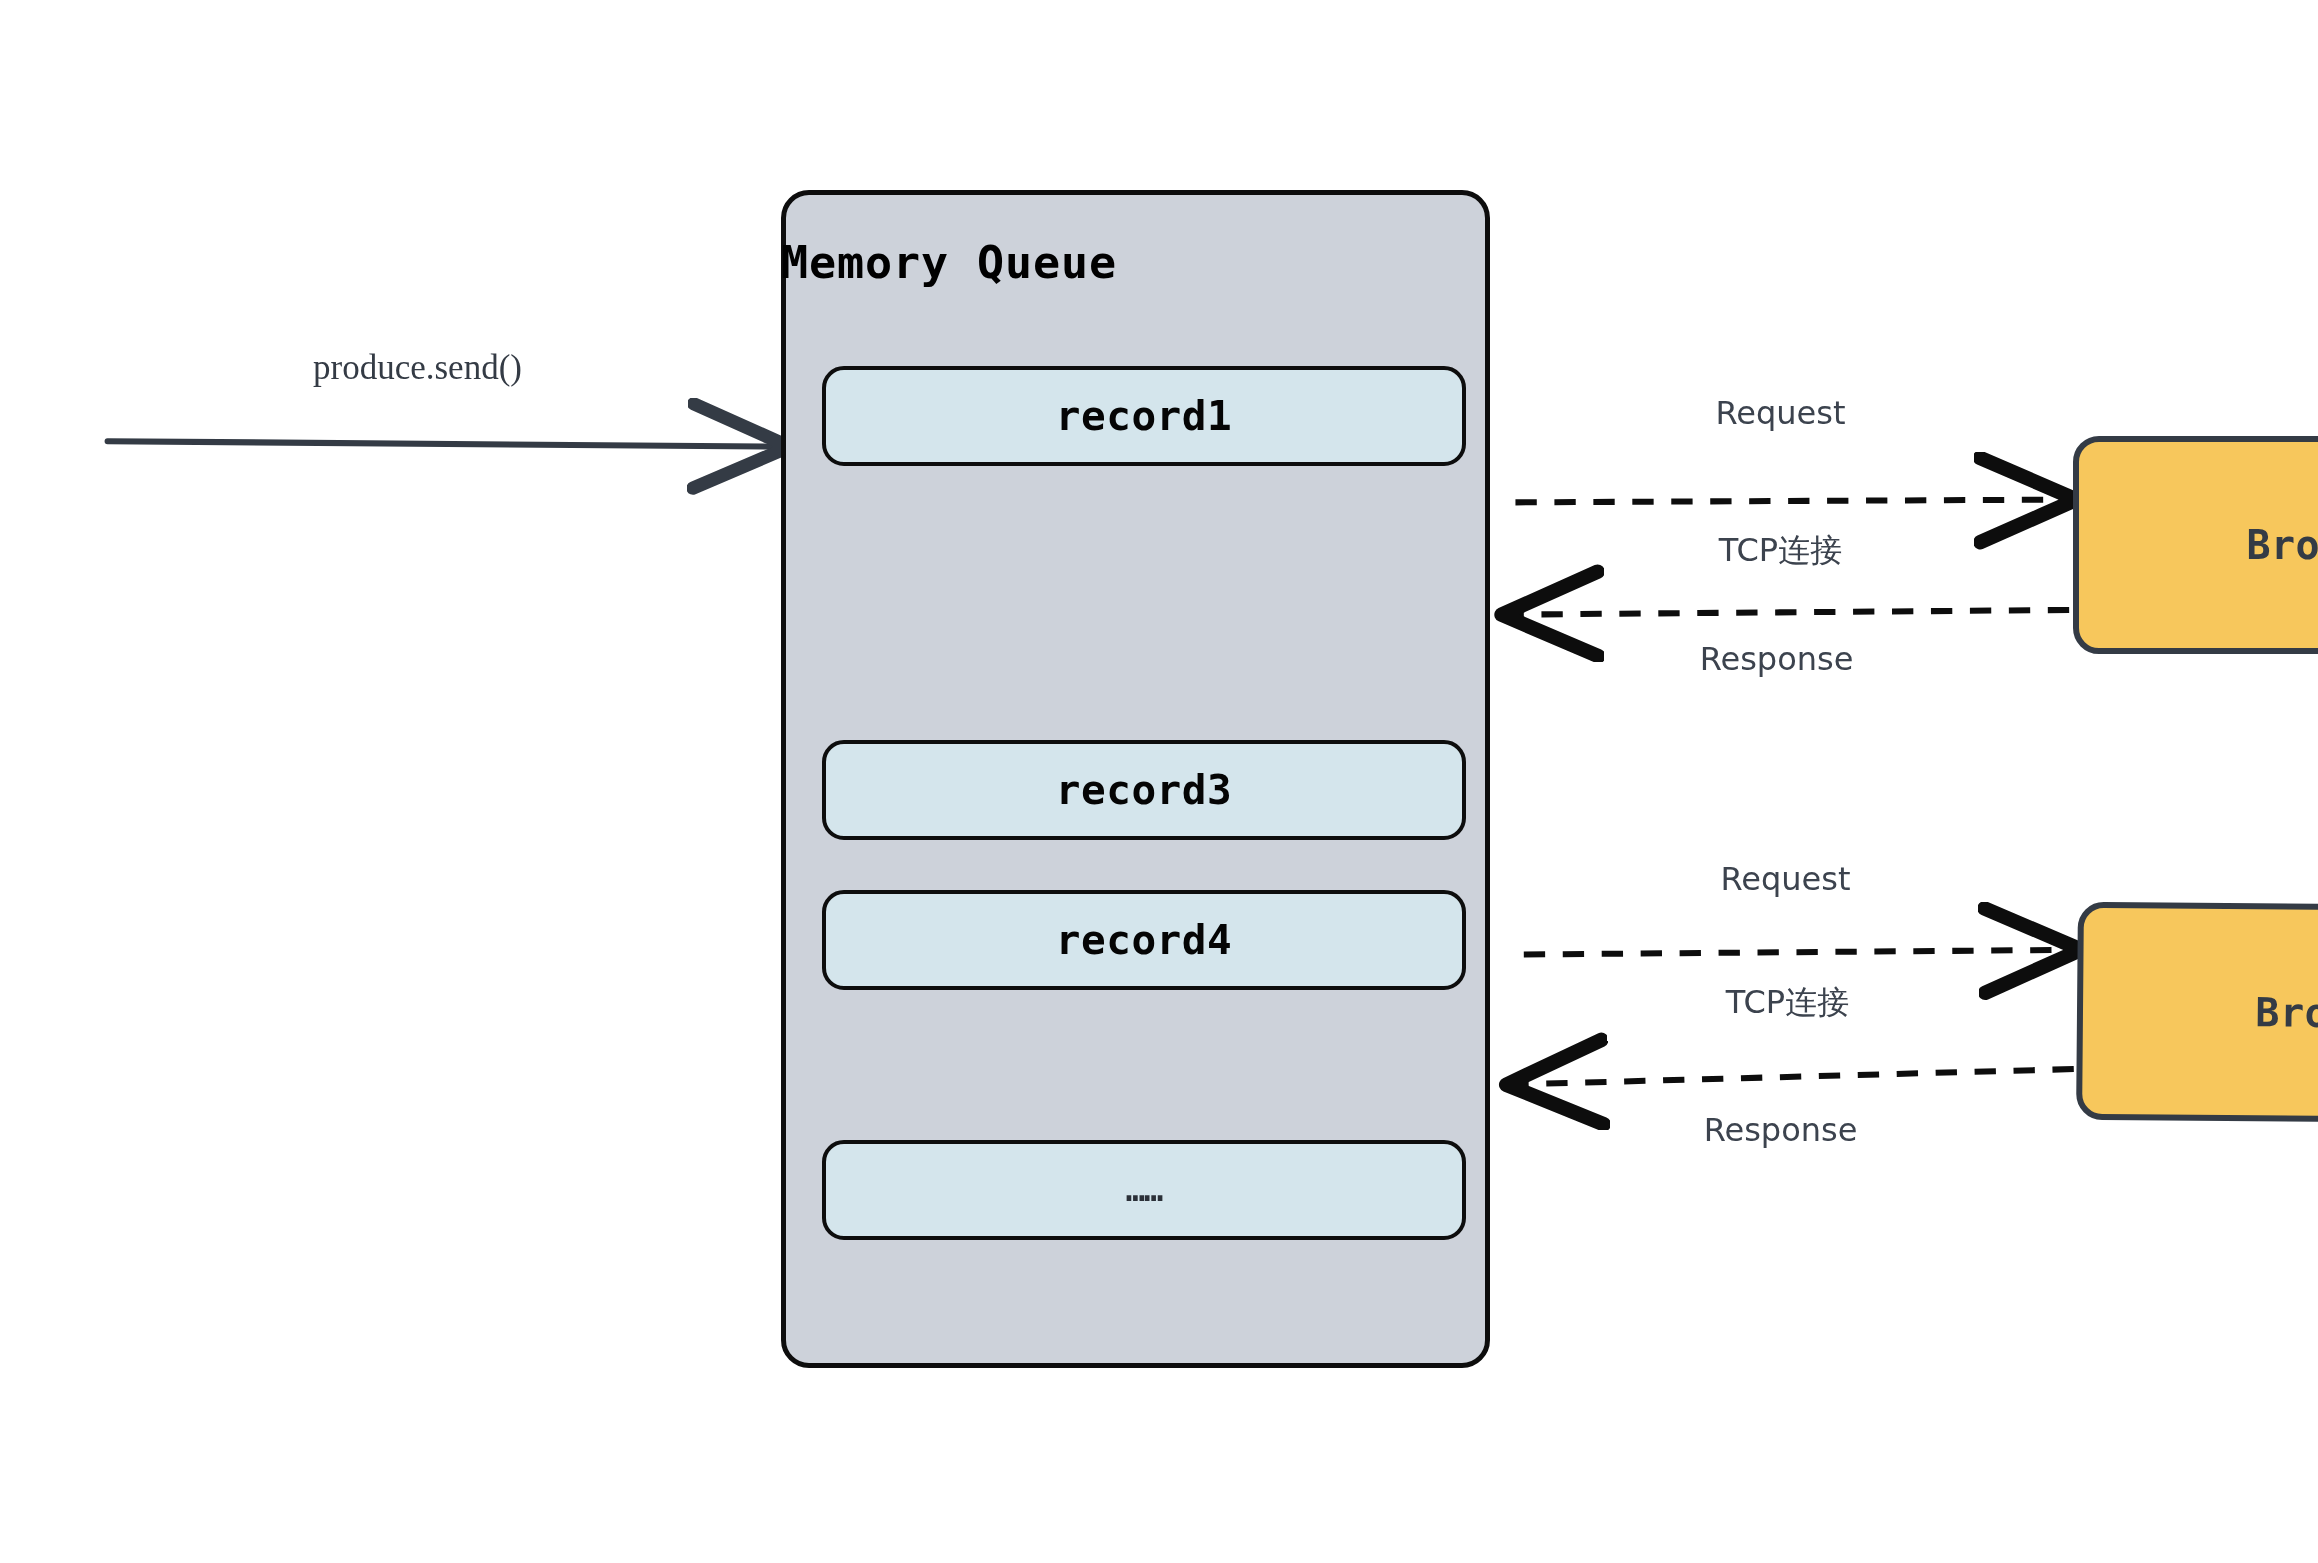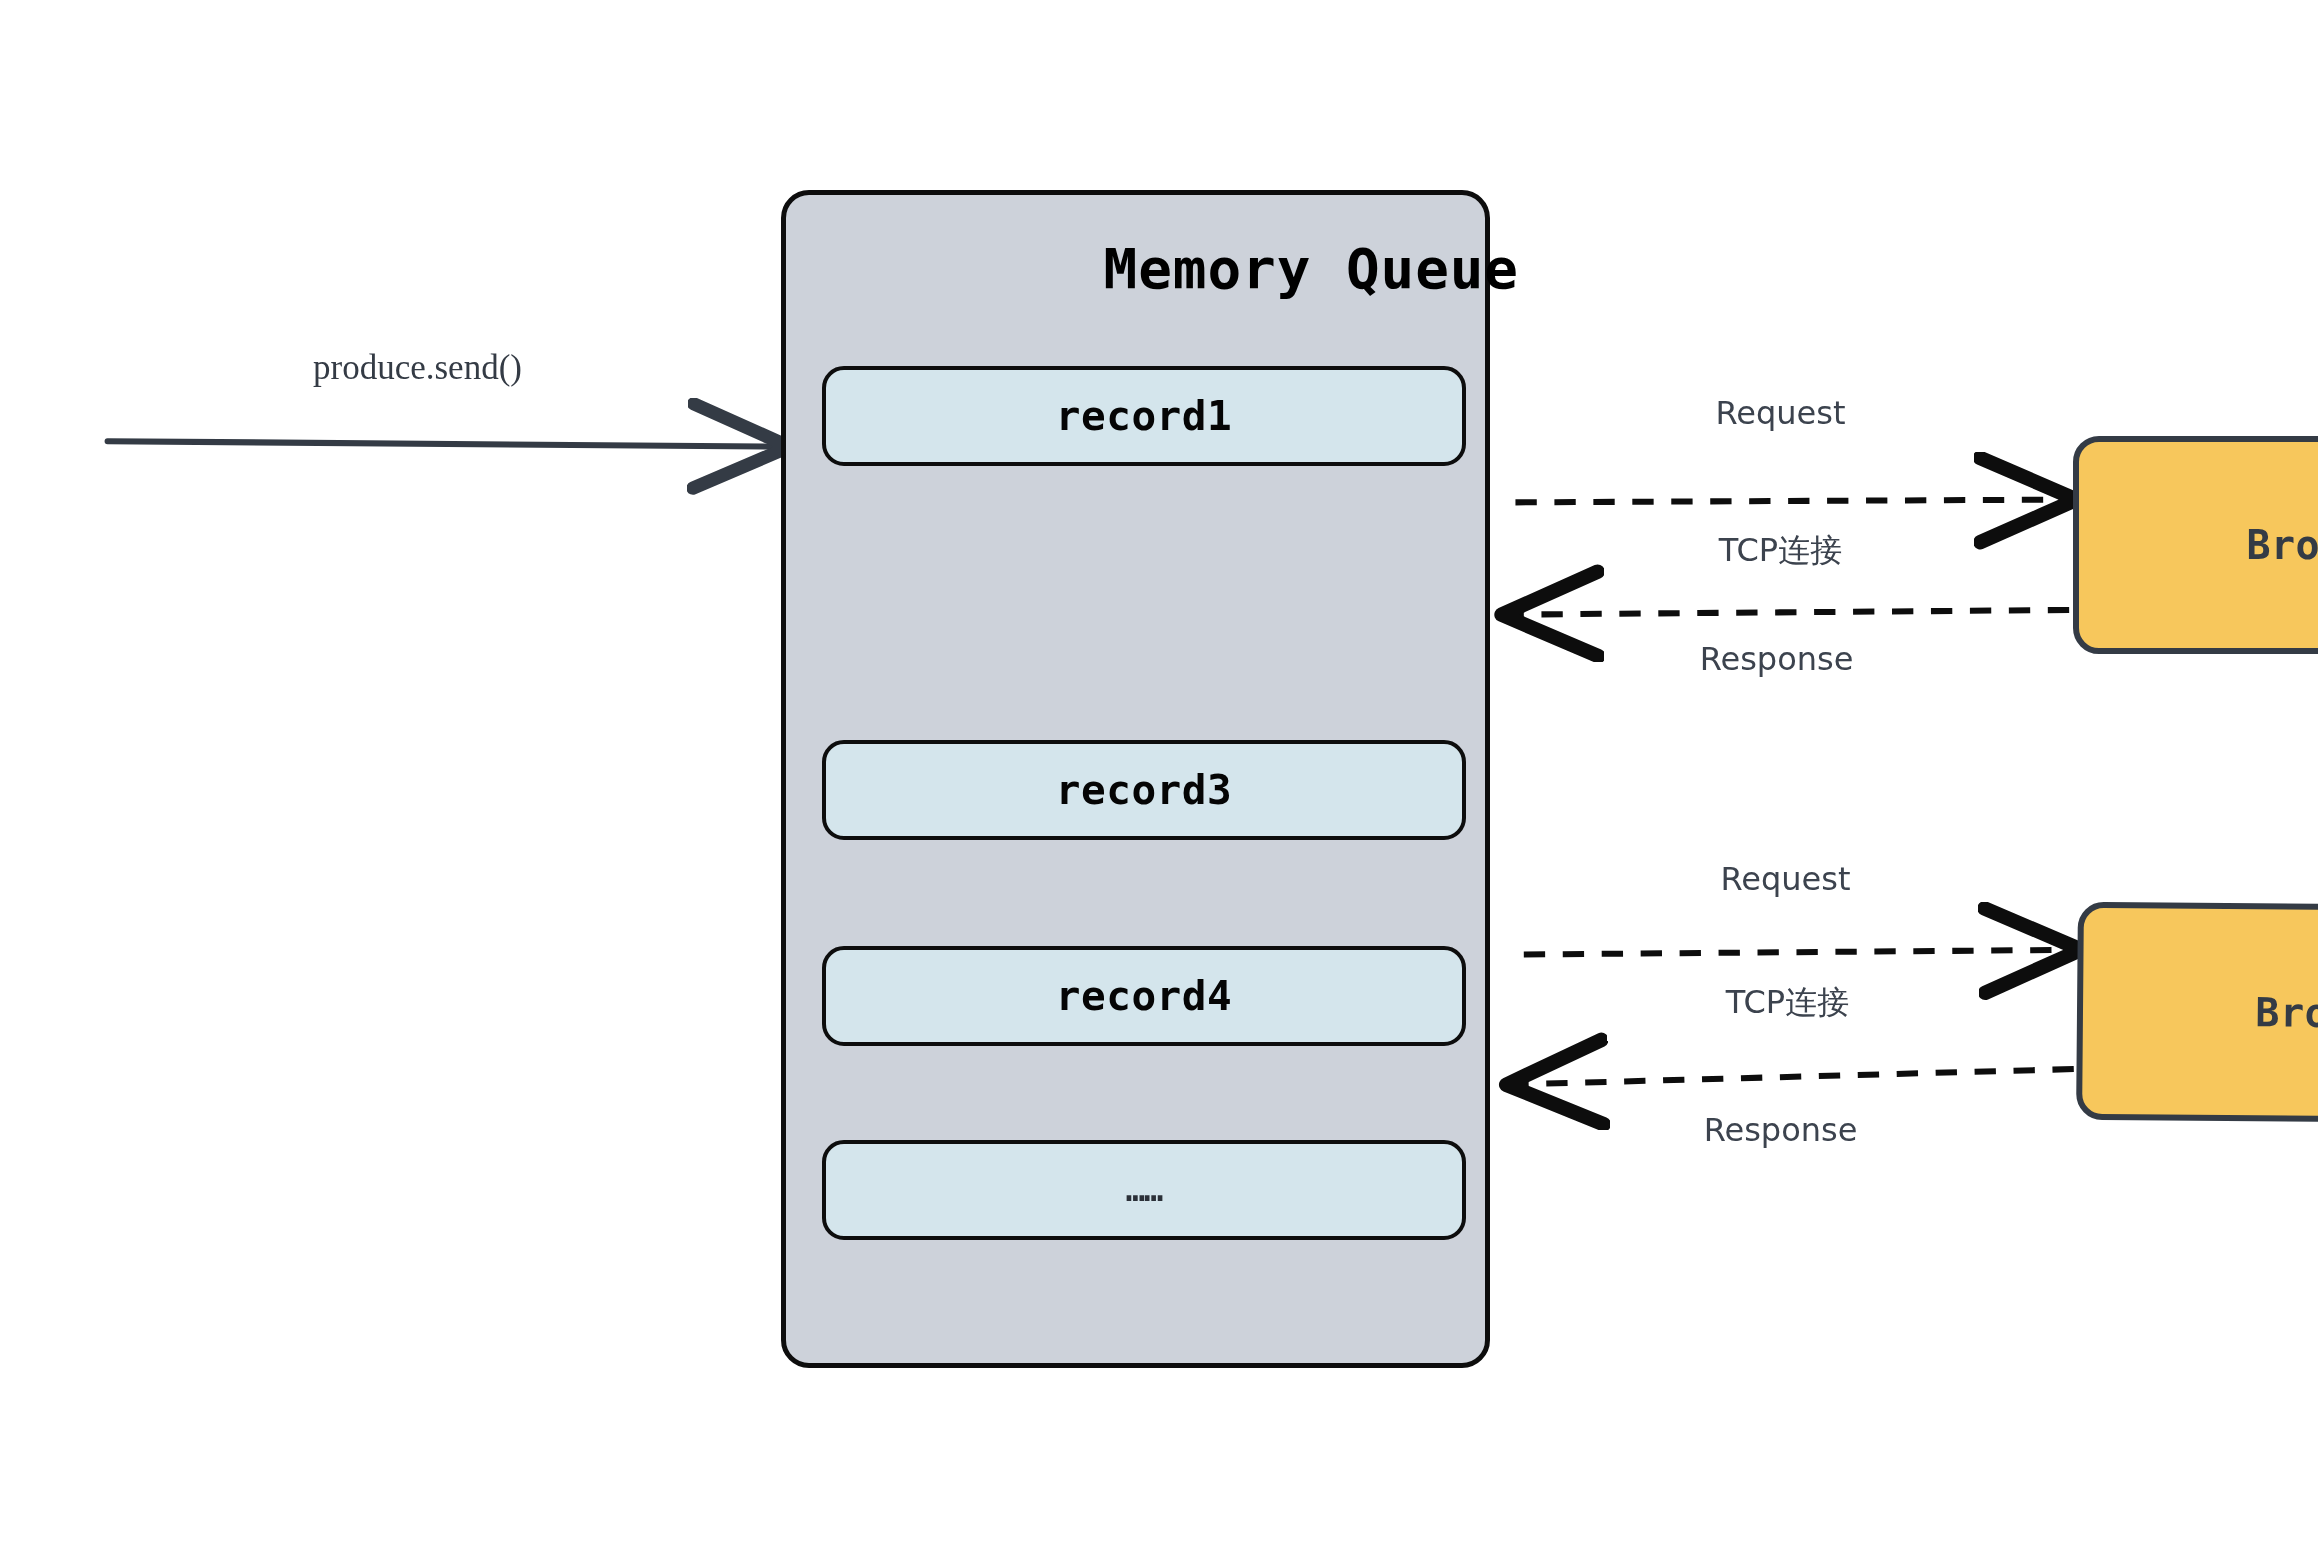--- a/index.html
+++ b/index.html
@@ -26,24 +26,24 @@
     background: #CDD2DA;
     border: 5.1px solid #0d0d0d;
     border-radius: 28px;
     box-sizing: border-box;
   }
   .queue-title {
     position: absolute;
     left: 781px;
     top: 236px;
     width: 738px;
-    text-align: right;
+    text-align: left;
     font-family: "DejaVu Sans Mono", monospace;
     font-weight: bold;
-    font-size: 56px;
+    font-size: 45px;
     color: #000000;
     letter-spacing: 0.9px;
     white-space: nowrap;
   }
 
   
   .record-box {
     position: absolute;
     left: 822px;
     width: 644px;
@@ -160,21 +160,21 @@
 
   <div class="queue-box"></div>
   <div class="queue-title">Memory Queue</div>
 
   <div class="record-box" style="top:366px;">
     <span class="record-label">record1</span>
   </div>
   <div class="record-box" style="top:740px;">
     <span class="record-label">record3</span>
   </div>
-  <div class="record-box" style="top:946px;">
+  <div class="record-box" style="top:890px;">
     <span class="record-label">record4</span>
   </div>
   <div class="record-box" style="top:1140px;">
     <span class="record-label ellipsis">……</span>
   </div>
 
   <div class="edge-label" style="left:1567px; top:394px; width:427px;">Request</div>
   <div class="edge-label" style="left:1567px; top:529px; width:427px;">TCP连接</div>
   <div class="edge-label" style="left:1563px; top:640px; width:427px;">Response</div>
 

